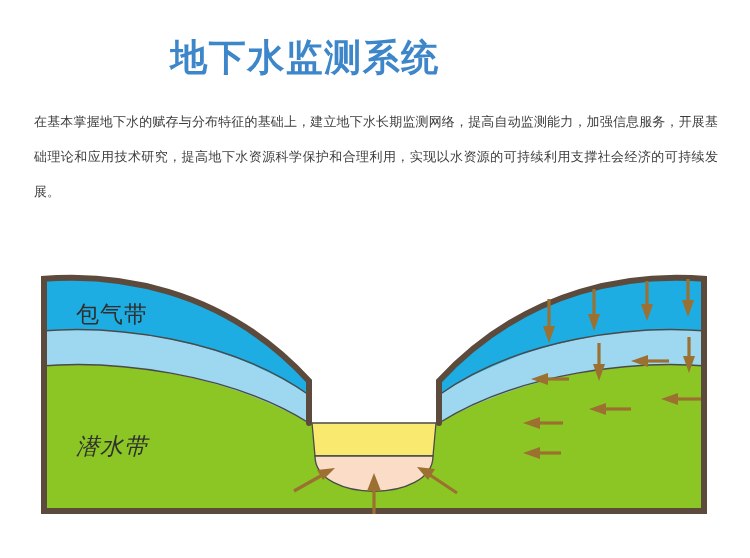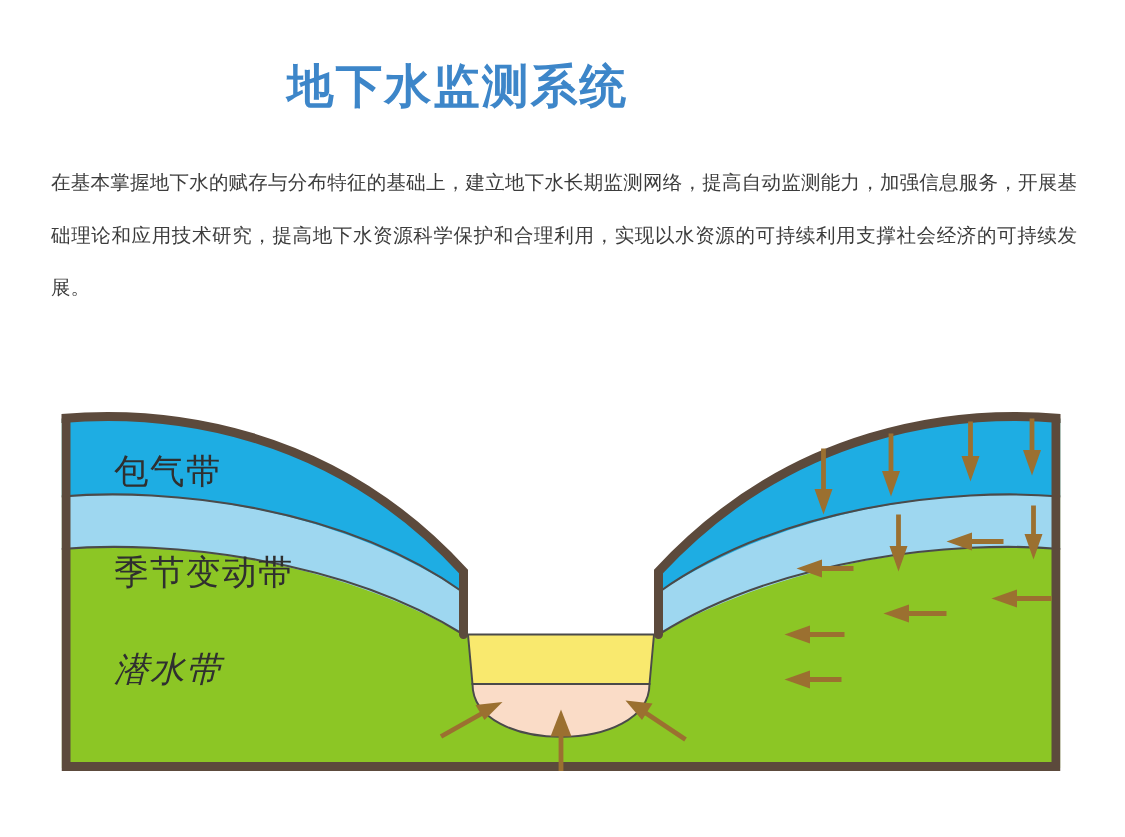--- a/index.html
+++ b/index.html
@@ -19,21 +19,21 @@
     width: 750px;
     height: 558px;
     background: #ffffff;
   }
   .page-title {
     position: absolute;
     left: 0;
     top: 38px;
     width: 610px;
     text-align: center;
-    font-size: 31px;
+    font-size: 37px;
     font-weight: bold;
     letter-spacing: 1.5px;
     color: #3d86c9;
     line-height: 40px;
   }
   .intro-paragraph {
     position: absolute;
     left: 34px;
     top: 104px;
     width: 684px;
@@ -196,17 +196,16 @@
           <polygon points="333,202 326,220 340,220" fill="#9b7030" stroke="none"></polygon>
         </g>
         <g>
           <line x1="416" y1="222" x2="386" y2="202"></line>
           <polygon points="376,196 394,198 387,209" fill="#9b7030" stroke="none"></polygon>
         </g>
       </g>
     </svg>
 
     <div class="zone-label vadose">包气带</div>
-    <div class="zone-label seasonal">季节变动带</div>
     <div class="zone-label phreatic">潜水带</div>
   </div>
 
 </div>
 
 </body></html>

